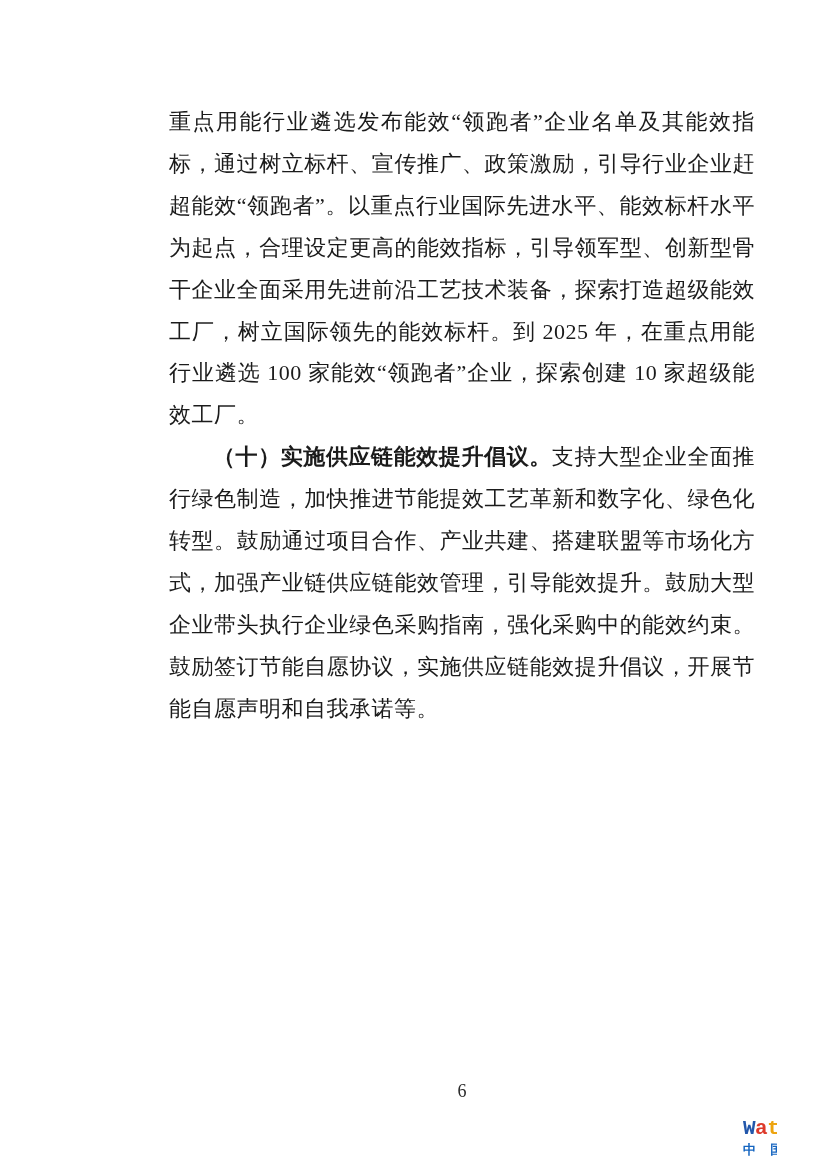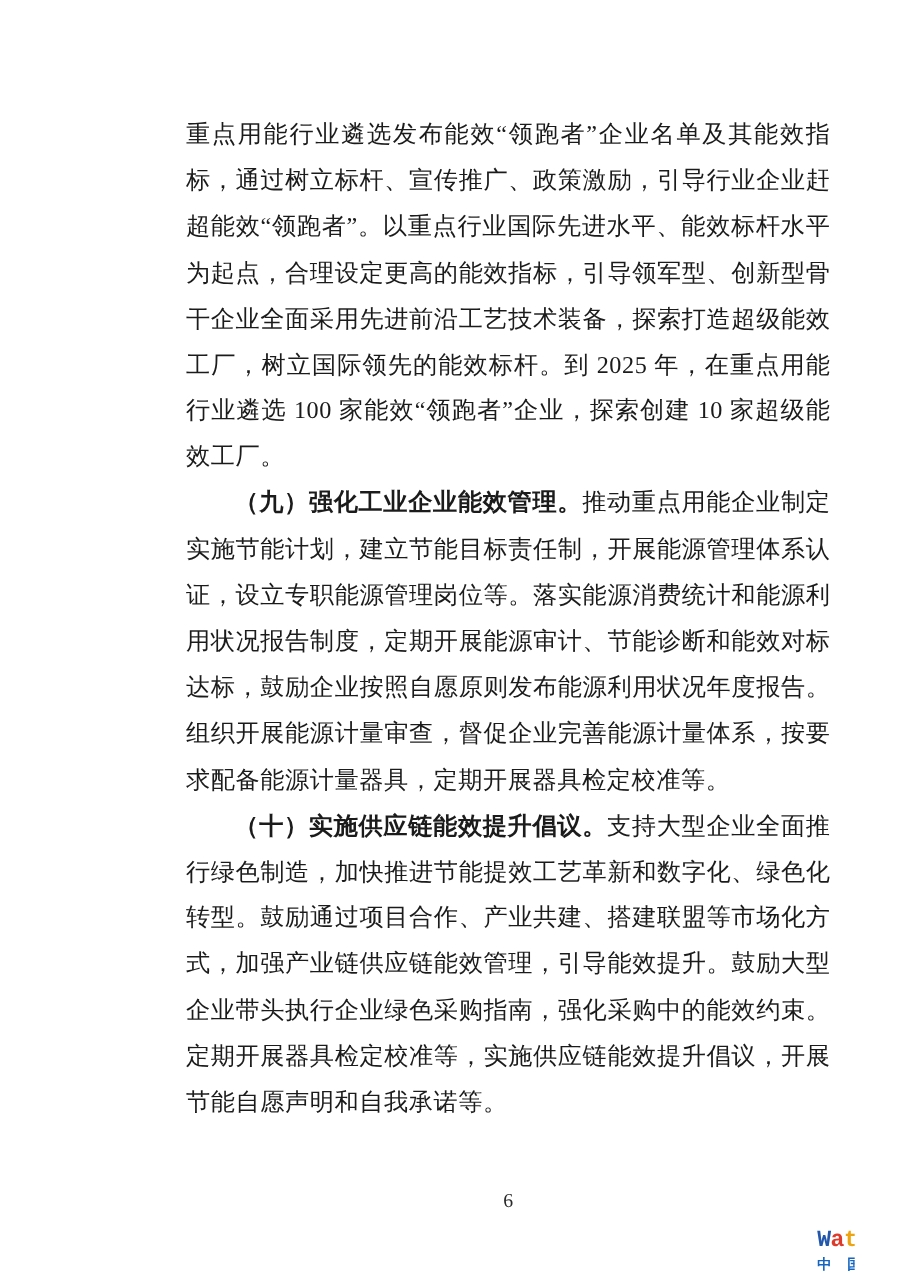--- a/index.html
+++ b/index.html
@@ -82,22 +82,21 @@
     width: 122px;
   }
 </style>
 </head>
 <body>
 
 <div class="page">
 
   <div class="text-body">
     <p class="para"><b class="lead"></b><span>重点用能行业遴选发布能效“领跑者”企业名单及其能效指标，通过树立标杆、宣传推广、政策激励，引导行业企业赶超能效“领跑者”。以重点行业国际先进水平、能效标杆水平为起点，合理设定更高的能效指标，引导领军型、创新型骨干企业全面采用先进前沿工艺技术装备，探索打造超级能效工厂，树立国际领先的能效标杆。到 2025 年，在重点用能行业遴选 100 家能效“领跑者”企业，探索创建 10 家超级能效工厂。</span></p>
-    <p class="para indented"><b class="lead">（九）强化工业企业能效管理。</b><span>推动重点用能企业制定实施节能计划，建立节能目标责任制，开展能源管理体系认证，设立专职能源管理岗位等。落实能源消费统计和能源利用状况报告制度，定期开展能源审计、节能诊断和能效对标达标，鼓励企业按照自愿原则发布能源利用状况年度报告。组织开展能源计量审查，督促企业完善能源计量体系，按要求配备能源计量器具，定期开展器具检定校准等。</span></p>
-    <p class="para indented"><b class="lead">（十）实施供应链能效提升倡议。</b><span>支持大型企业全面推行绿色制造，加快推进节能提效工艺革新和数字化、绿色化转型。鼓励通过项目合作、产业共建、搭建联盟等市场化方式，加强产业链供应链能效管理，引导能效提升。鼓励大型企业带头执行企业绿色采购指南，强化采购中的能效约束。定期开展器具检定校准等，实施供应链能效提升倡议，开展节能自愿声明和自我承诺等。</span></p>
+    <p class="para indented"><b class="lead">（十）实施供应链能效提升倡议。</b><span>支持大型企业全面推行绿色制造，加快推进节能提效工艺革新和数字化、绿色化转型。鼓励通过项目合作、产业共建、搭建联盟等市场化方式，加强产业链供应链能效管理，引导能效提升。鼓励大型企业带头执行企业绿色采购指南，强化采购中的能效约束。鼓励签订节能自愿协议，实施供应链能效提升倡议，开展节能自愿声明和自我承诺等。</span></p>
   </div>
 
   <div class="page-number">6</div>
 
   <div class="logo">
     <div class="logo-row1">
       <span class="logo-word"><span style="color: rgb(34, 87, 171);">W</span><span style="color: rgb(221, 58, 43);">a</span><span style="color: rgb(237, 164, 15);">t</span><span style="color: rgb(60, 158, 60);">e</span><span style="color: rgb(60, 158, 60);">r</span></span>
       <span class="logo-8848" style="color: rgb(34, 87, 171);">8848</span>
       <span class="logo-com" style="color: rgb(221, 58, 43);">.com</span>
     </div>

